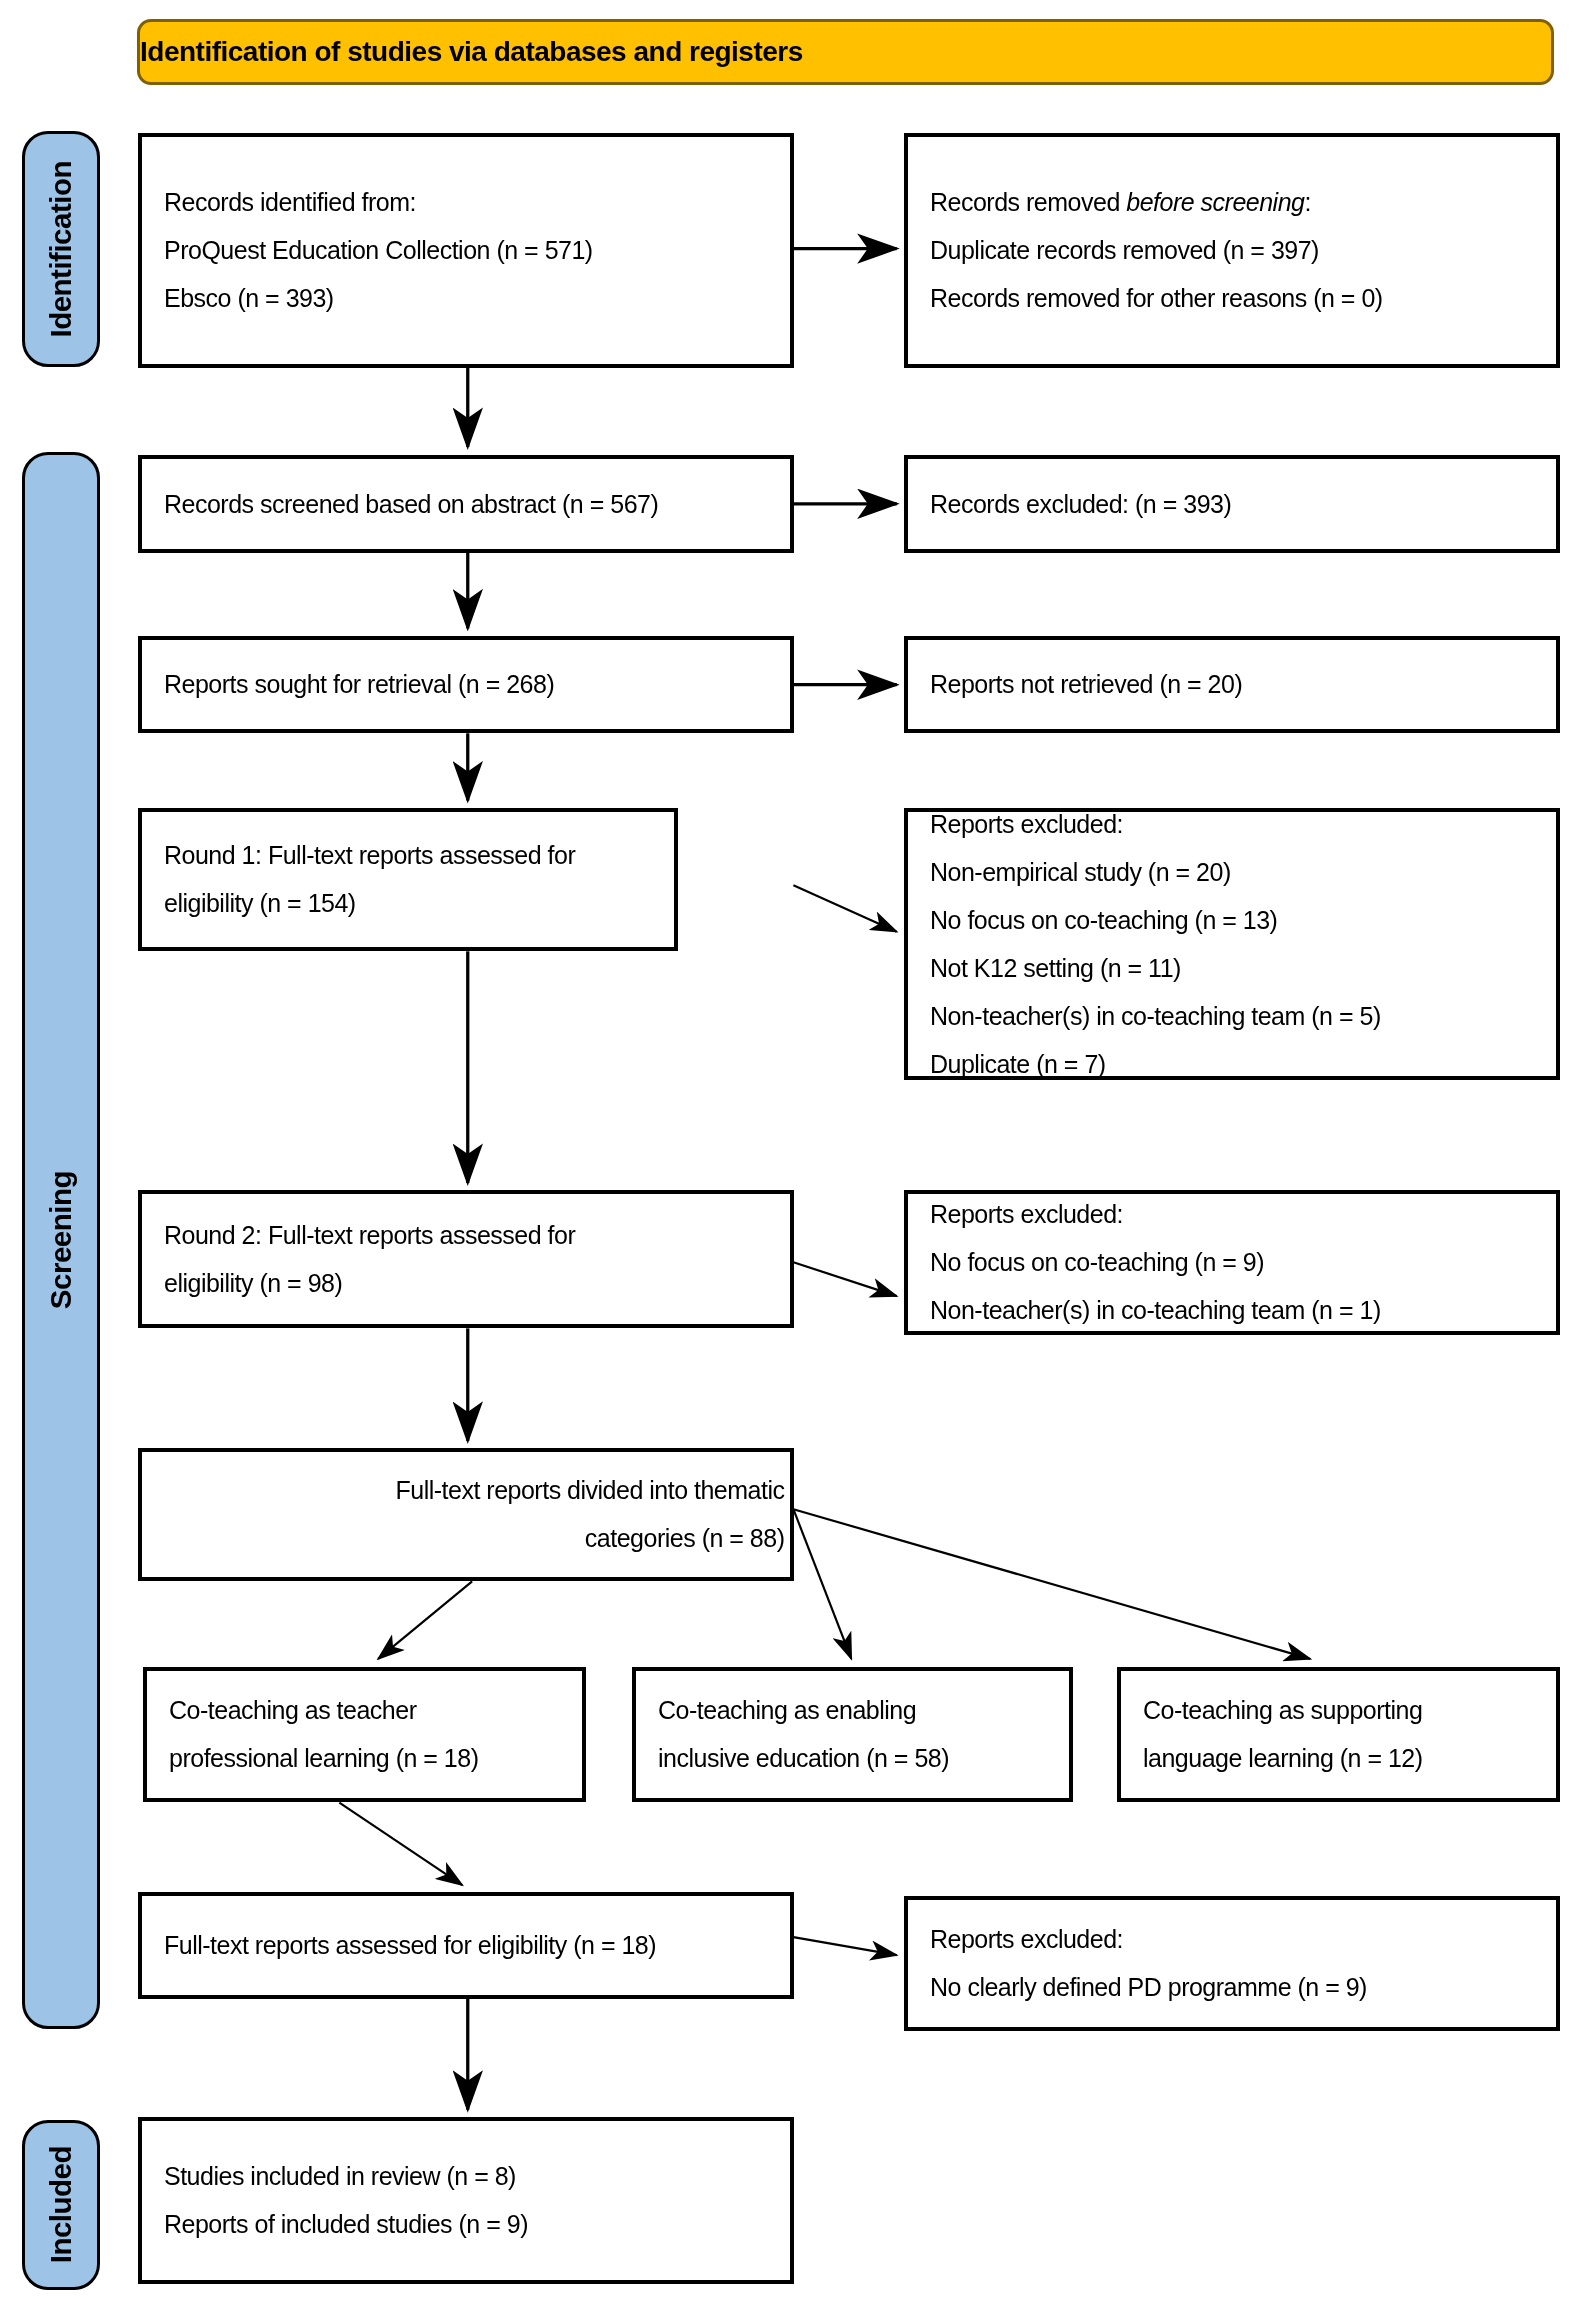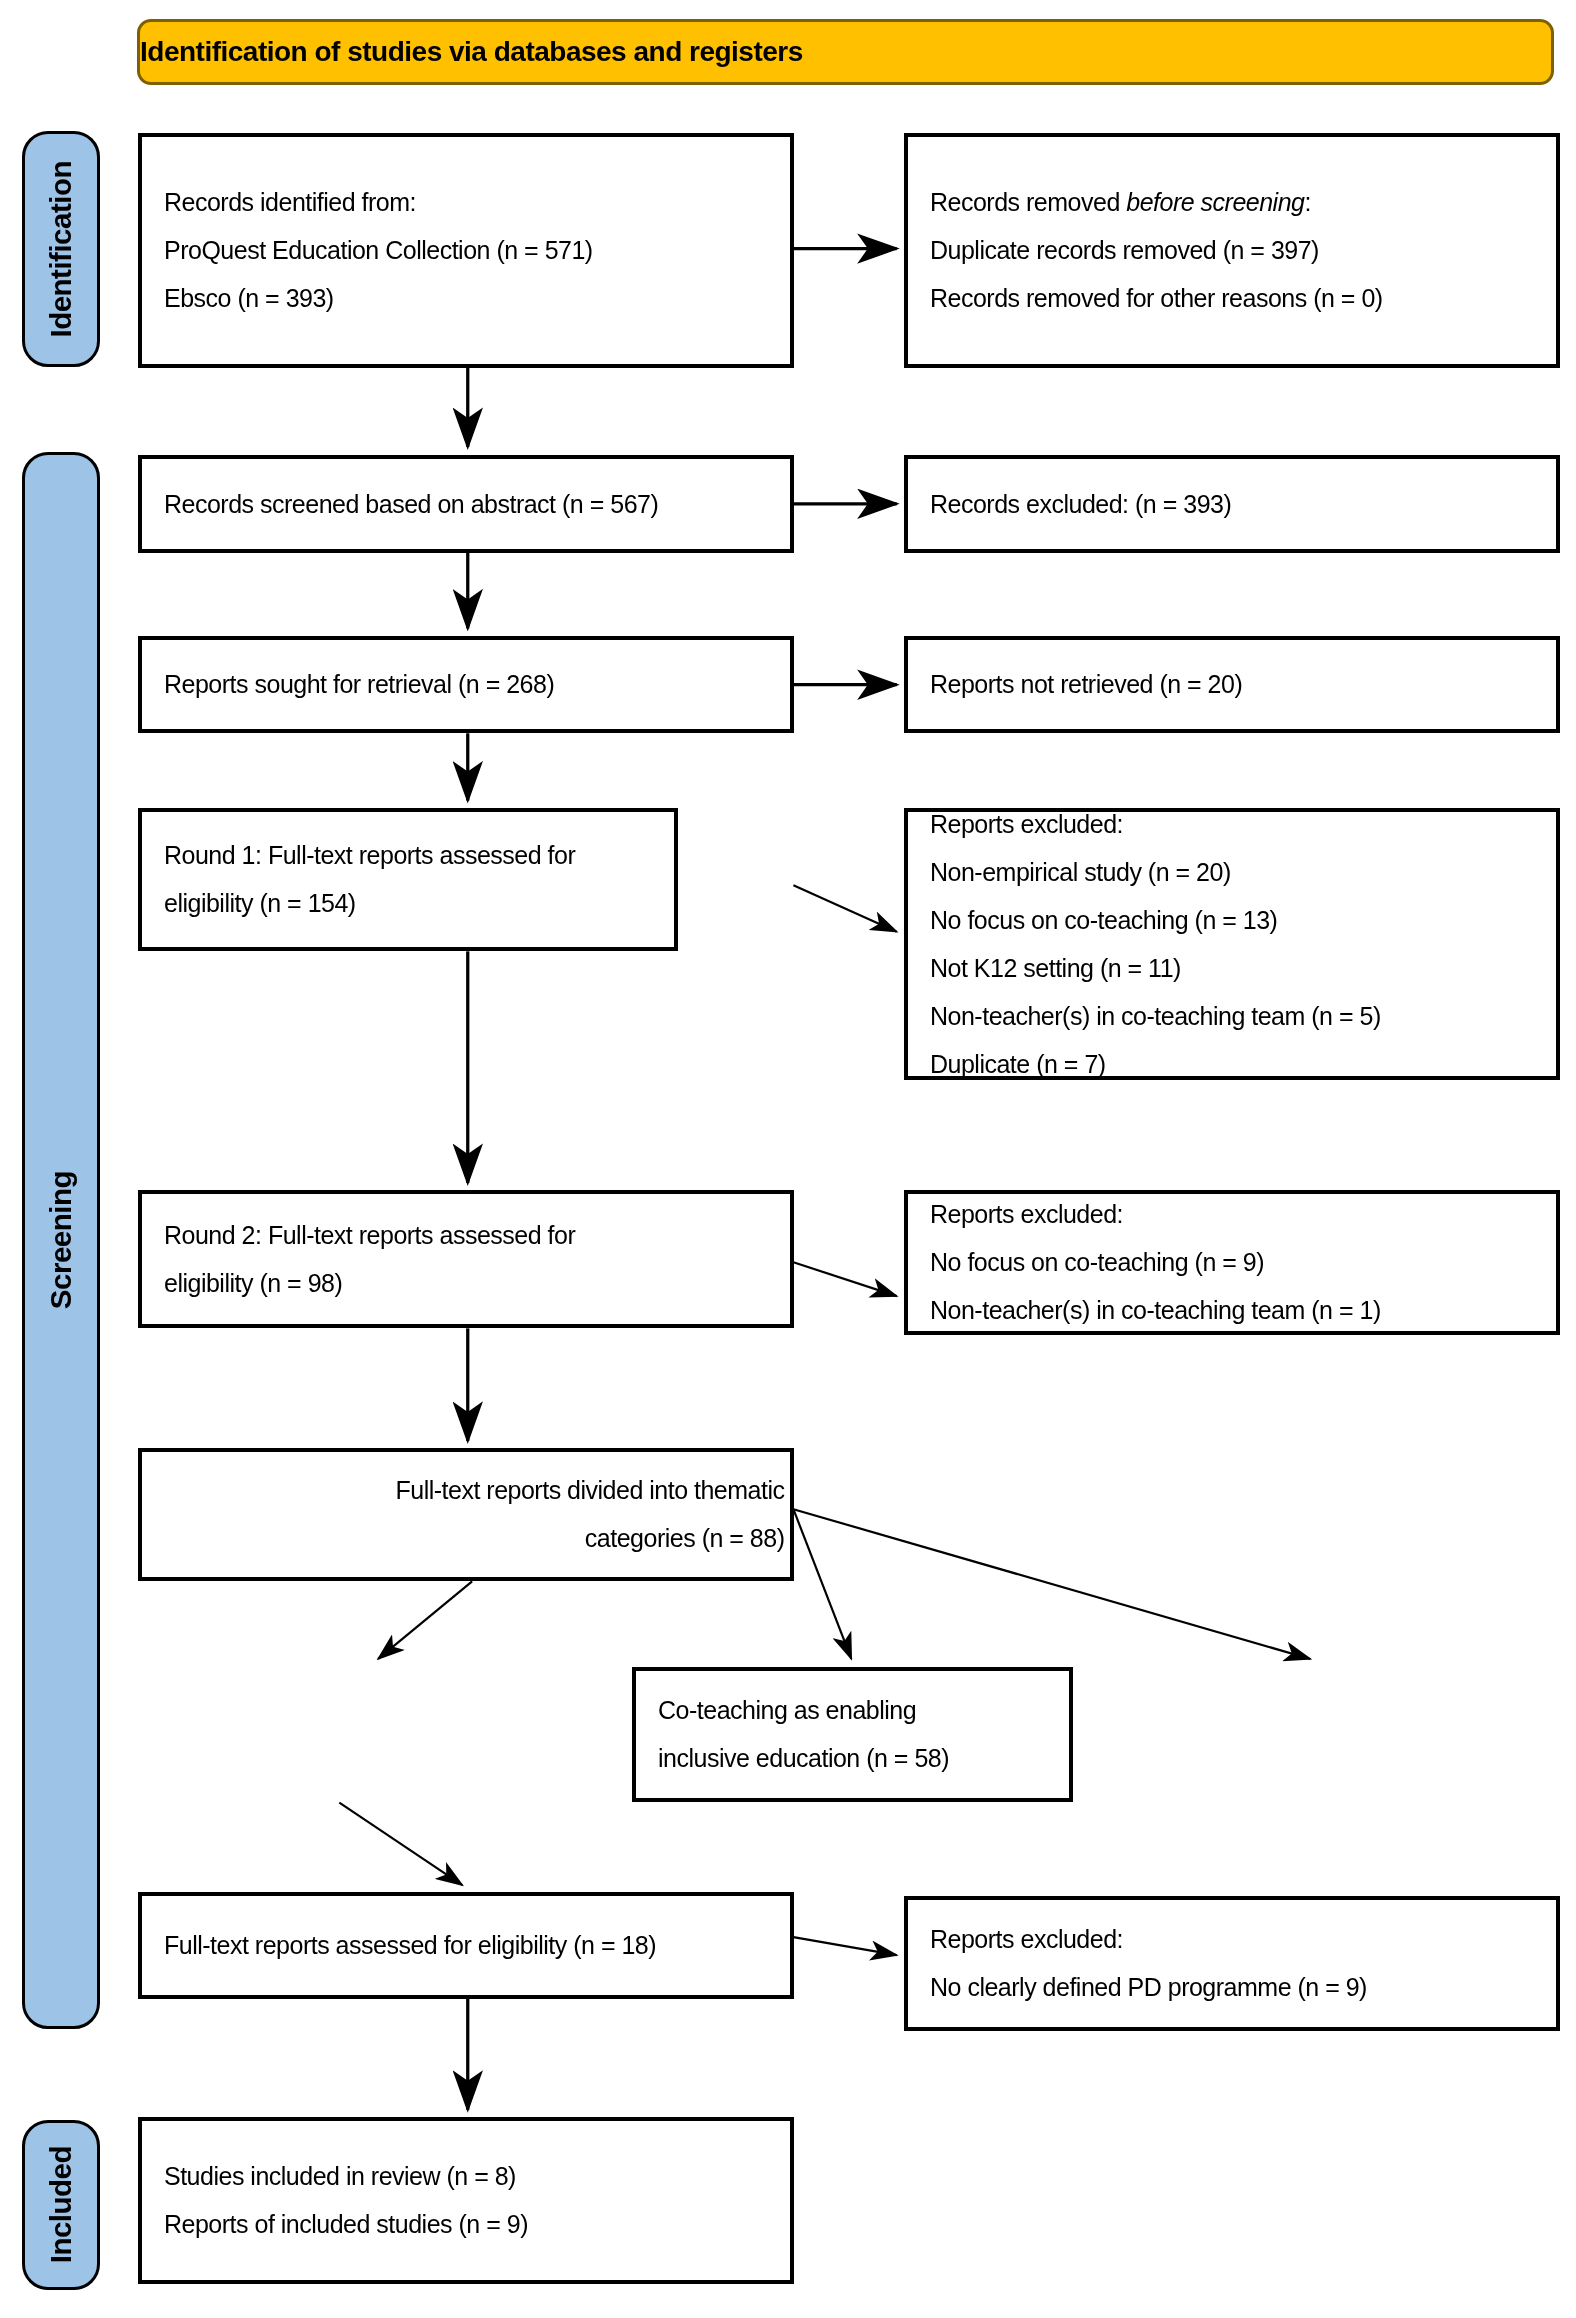--- a/index.html
+++ b/index.html
@@ -162,24 +162,32 @@
     <span class="line">Reports excluded:</span>
     <span class="line">No focus on co-teaching (n = 9)</span>
     <span class="line">Non-teacher(s) in co-teaching team (n = 1)</span>
   </div>
 
   <div class="box" style="left:138px; top:1448px; width:656px; height:133px;align-items:flex-end;">
     <span class="line">Full-text reports divided into thematic</span>
     <span class="line">categories (n = 88)</span>
   </div>
 
+  <div class="box" style="left:143px; top:1667px; width:443px; height:135px;">
+    <span class="line">Co-teaching as teacher</span>
+    <span class="line">professional learning (n = 18)</span>
+  </div>
   <div class="box" style="left:632px; top:1667px; width:441px; height:135px;">
     <span class="line">Co-teaching as enabling</span>
     <span class="line">inclusive education (n = 58)</span>
   </div>
+  <div class="box" style="left:1117px; top:1667px; width:443px; height:135px;">
+    <span class="line">Co-teaching as supporting</span>
+    <span class="line">language learning (n = 12)</span>
+  </div>
 
   <div class="box" style="left:138px; top:1892px; width:656px; height:107px;">
     <span class="line">Full-text reports assessed for eligibility (n = 18)</span>
   </div>
   <div class="box" style="left:904px; top:1896px; width:656px; height:135px;">
     <span class="line">Reports excluded:</span>
     <span class="line">No clearly defined PD programme (n = 9)</span>
   </div>
 
   <div class="box" style="left:138px; top:2117px; width:656px; height:167px;">

